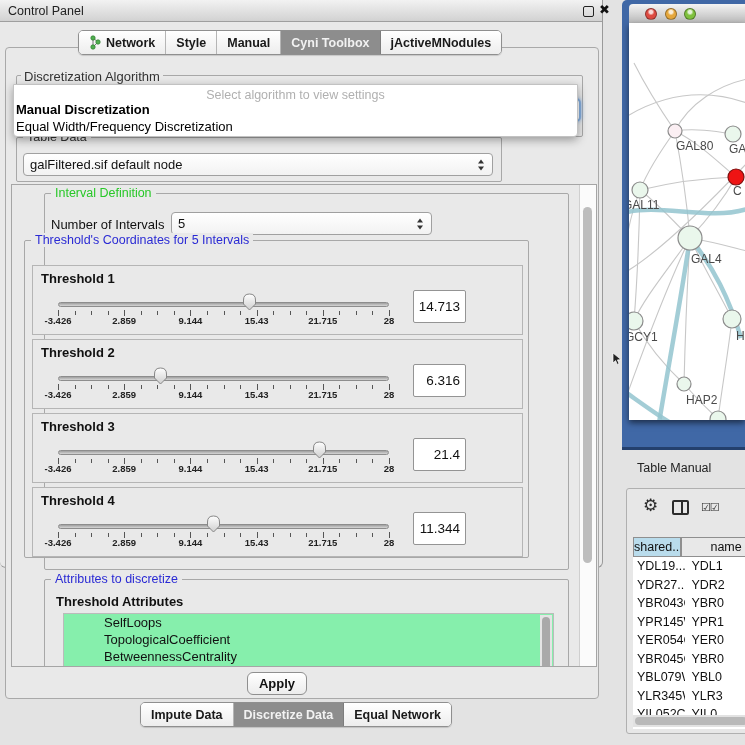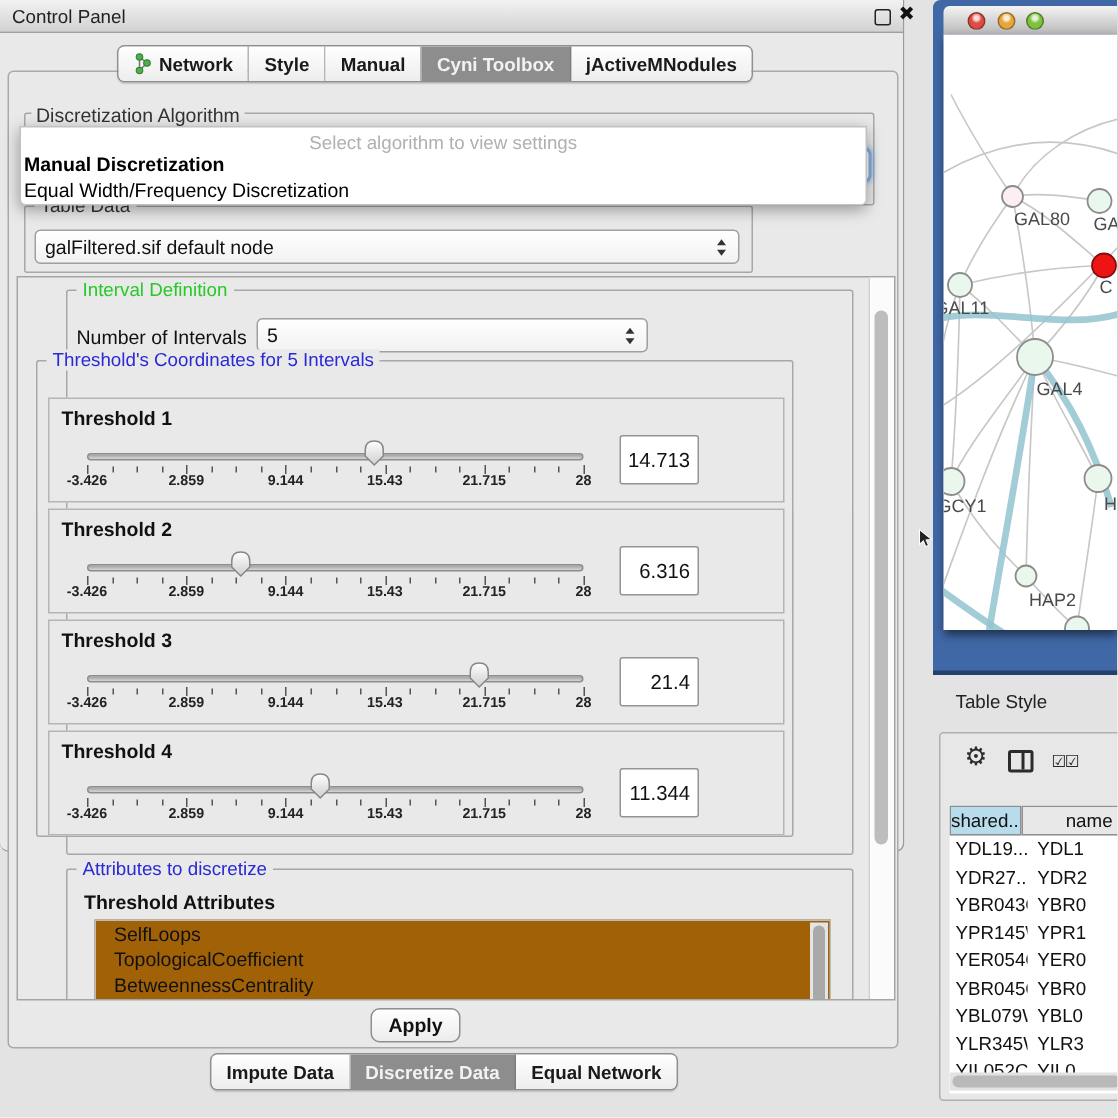--- a/index.html
+++ b/index.html
@@ -82,22 +82,22 @@
   .thumb{position:absolute;top:27px;width:15px;height:18px;}
   .tick{position:absolute;width:1px;background:#555;}
   .ticklabel{position:absolute;top:49px;transform:translateX(-50%);font-size:9.5px;color:#222;
              font-weight:bold;white-space:nowrap;}
   .valuebox{position:absolute;left:380px;top:24px;width:53px;height:33px;background:#fff;
             border:1px solid #949494;border-radius:2px;box-sizing:border-box;font-size:13.5px;
             text-align:right;line-height:31px;padding-right:5px;}
 
   #attr-group{left:32px;top:394px;width:525px;height:120px;}
   #attr-sublabel{left:44px;top:409px;font-size:13px;font-weight:bold;}
-  #attr-list{left:51px;top:428px;width:491px;height:80px;background:#a16207;border:1px solid #bbb;
-             box-sizing:border-box;overflow:hidden;}
+  #attr-list{left:51px;top:428px;width:491px;height:80px;background:#86efac;border:1px solid #bbb;
+             box-sizing:border-box;overflow:hidden;padding-left:28px;}
   .attr-item{padding:1px 0 1px 12px;font-size:13px;height:15px;}
   #attr-scroll{position:absolute;right:1px;top:1px;width:12px;height:76px;background:#e4e4e4;}
   #attr-thumb{position:absolute;left:2px;top:2px;width:8px;height:56px;background:#a9a9a9;border-radius:4px;}
 
   #apply-btn{left:247px;top:672px;width:60px;height:23px;background:linear-gradient(#ffffff,#ececec);
              border:1px solid #8f8f8f;border-radius:6px;text-align:center;line-height:21px;
              font-size:13px;font-weight:bold;box-sizing:border-box;}
 
   
   #net-window{left:622px;top:0;width:123px;height:450px;background:linear-gradient(#4a74b4,#39movie5e99);
@@ -470,21 +470,21 @@
           <circle cx="89" cy="396" r="8" fill="#eaf7ec" stroke="#8c8c8c" stroke-width="1.2"></circle>
         </svg>
     </div>
   </div>
 
   <svg class="abs" id="cursor" width="10" height="14" viewBox="0 0 10 14">
     <path d="M1,1 L1,11 L3.6,8.6 L5.2,12.4 L7,11.6 L5.4,7.9 L9,7.6 Z" fill="#222" stroke="#fff" stroke-width=".7"></path>
   </svg>
 
   <div class="abs" id="tp-header">
-    <div class="abs" id="tp-title">Table Style</div>
+    <div class="abs" id="tp-title">Table Manual</div>
   </div>
 
   <div class="abs" id="tp-container">
     <div id="tp-toolbar">
       <div class="icon-font" id="gear-btn">⚙</div>
       <div id="split-btn"></div>
       <div class="icon-font" id="check-btns">☑☑</div>
     </div>
     <div id="tp-table">
       <div class="tp-headrow" id="tp-headrow">

